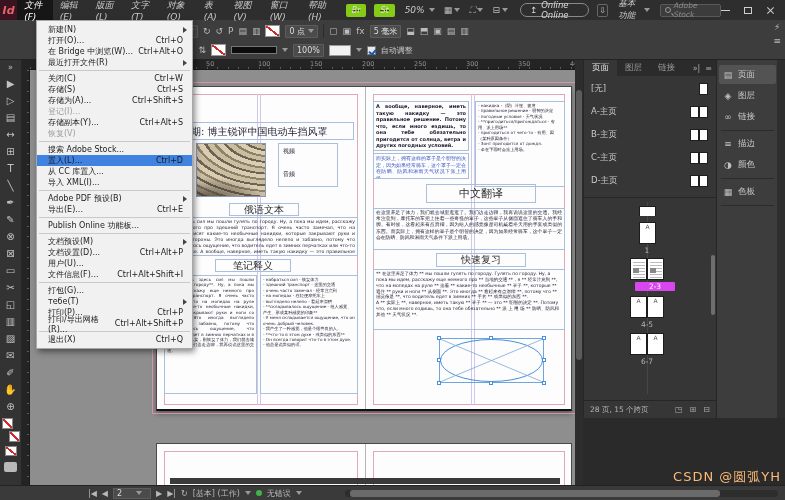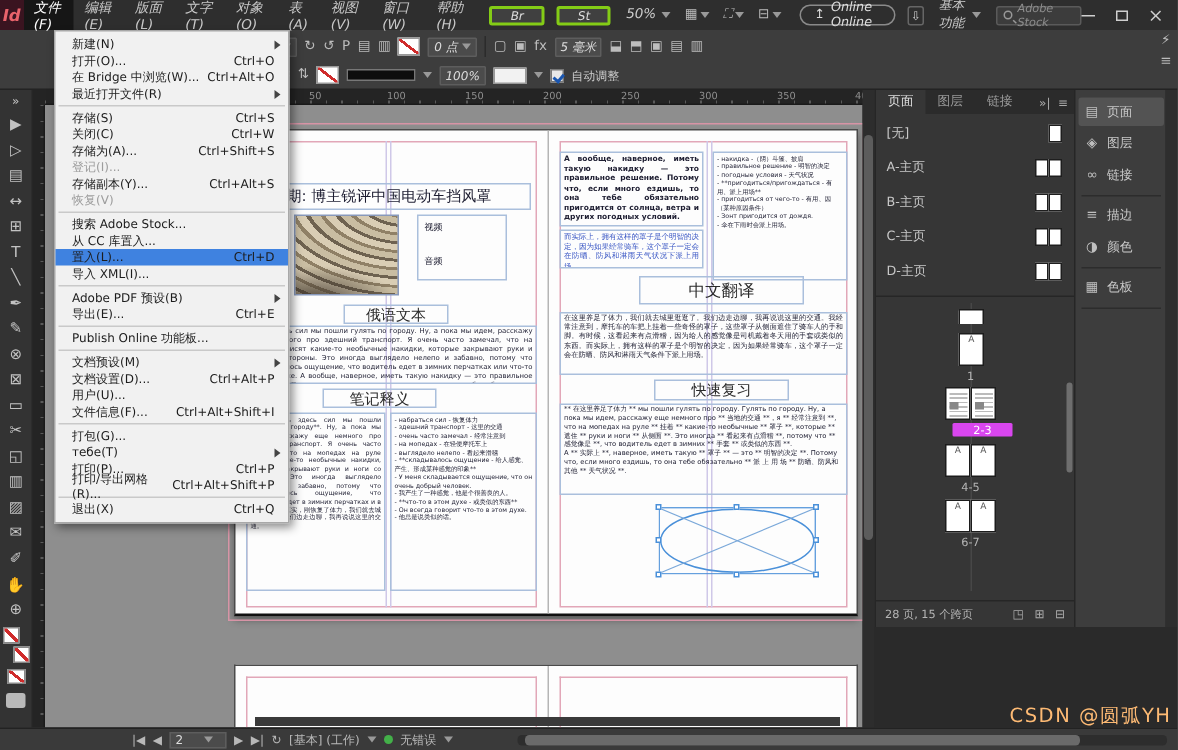--- a/index.html
+++ b/index.html
@@ -7,21 +7,21 @@
     font-family:"DejaVu Sans","Liberation Sans",sans-serif; }
   .app { position:relative; width:785px; height:500px; overflow:hidden; }
 
   
   .menubar { position:absolute; left:0; top:0; width:785px; height:20px; background:#2e2e2e;
     display:flex; align-items:center; z-index:30;font-style:italic; }
   .logo { width:24px; height:20px; background:#3a1420; color:#e8636b; font-weight:bold;
     font-size:11px; display:flex; align-items:center; justify-content:center; }
   .mtop { font-size:9px; color:#c9c9c9; padding:0 7px; height:20px; display:flex; align-items:center; cursor:default; }
   .mtop.active { background:#161616; color:#fff; }
-  .appbox { font-size:8px; color:#ddd; border:2px solid #84cc16; background:#404040; padding:0 12px;
+  .appbox { font-size:8px; color:#ddd; border:6px solid #84cc16; background:#404040; padding:0 0;
     height:13px; display:flex; align-items:center; margin-left:8px; border-radius:2px; }
   .zoomctl { font-size:9px; color:#ccc; margin-left:10px; display:flex; align-items:center; gap:4px; }
   .chev { width:0; height:0; border-left:3px solid transparent; border-right:3px solid transparent;
     border-top:4px solid #999; display:inline-block; }
   .icondd { display:flex; align-items:center; gap:2px; margin-left:9px; color:#bbb; font-size:9px; }
   .pill { margin-left:12px; border:1px solid #8a8a8a; border-radius:9px; height:14px; padding:0 9px;
     display:flex; align-items:center; gap:4px; color:#ddd; font-size:8.5px; }
   .dlicon { margin-left:8px; border:1px solid #666; border-radius:2px; width:15px; height:13px;
     color:#ccc; font-size:8px; display:flex; align-items:center; justify-content:center; }
   .wsctl { margin-left:10px; font-size:8.5px; color:#ccc; display:flex; align-items:center; gap:4px; }
@@ -37,21 +37,21 @@
   .wclose { position:relative; width:9px; height:9px; }
   .wclose::before,.wclose::after { content:""; position:absolute; left:4px; top:0; width:1px; height:9px; background:#cfcfcf; }
   .wclose::before { transform:rotate(45deg);} .wclose::after { transform:rotate(-45deg);}
 
   
   .cpanel { position:absolute; left:0; top:20px; width:785px; height:40px; background:#3d3d3d;
     border-bottom:1px solid #232323; z-index:5; }
   .crow { position:absolute; left:100px; height:18px; display:flex; align-items:center; gap:5px; }
   .crow1 { top:2px; } .crow2 { top:21px; }
   .fld { background:#4b4b4b; border:1px solid #5d5d5d; color:#ddd; font-size:8px; height:13px;
-    padding:0 3px; display:flex; align-items:center; gap:3px; border-radius:1px;font-style:italic; }
+    padding:0 3px; display:flex; align-items:center; gap:3px; border-radius:1px; }
   .cico { color:#bdbdbd; font-size:9px; line-height:1; }
   .proxy { width:12px; height:12px; background:#222; border:1px solid #555; color:#eee; font-size:8px;
     display:flex; align-items:center; justify-content:center; }
   .none-sw { width:15px; height:12px; background:#fff; border:1px solid #999; position:relative; }
   .none-sw::after { content:""; position:absolute; inset:0;
     background:linear-gradient(to top right,transparent 44%,#cf2b2b 44%,#cf2b2b 56%,transparent 56%); }
   .stroke-prev { width:46px; height:8px; background:#0d0d0d; border:1px solid #777; }
   .white-sw { width:22px; height:11px; background:#f2f2f2; border:1px solid #999; }
   .chk { width:9px; height:9px; background:#e8e8e8; border:1px solid #777; position:relative; }
   .chk::after { content:""; position:absolute; left:2px; top:1px; width:3px; height:5px;
@@ -528,51 +528,51 @@
     <div class="mi">
         <span>在 Bridge 中浏览(W)...</span>
         <span class="sc">Ctrl+Alt+O</span>
       </div>
     <div class="mi">
         <span>最近打开文件(R)</span>
         <span class="sub"></span>
       </div>
     <div class="msep"></div>
     <div class="mi">
+        <span>关闭(C)</span>
+        <span class="sc">Ctrl+W</span>
+      </div>
+    <div class="mi">
         <span>存储(S)</span>
         <span class="sc">Ctrl+S</span>
       </div>
     <div class="mi">
-        <span>关闭(C)</span>
-        <span class="sc">Ctrl+W</span>
-      </div>
-    <div class="mi">
         <span>存储为(A)...</span>
         <span class="sc">Ctrl+Shift+S</span>
       </div>
     <div class="mi dis">
         <span>登记(I)...</span>
       </div>
     <div class="mi">
         <span>存储副本(Y)...</span>
         <span class="sc">Ctrl+Alt+S</span>
       </div>
     <div class="mi dis">
         <span>恢复(V)</span>
       </div>
     <div class="msep"></div>
     <div class="mi">
         <span>搜索 Adobe Stock...</span>
-      </div>
-    <div class="mi">
-        <span>从 CC 库置入...</span>
       </div>
     <div class="mi hl">
         <span>置入(L)...</span>
         <span class="sc">Ctrl+D</span>
+      </div>
+    <div class="mi">
+        <span>从 CC 库置入...</span>
       </div>
     <div class="mi">
         <span>导入 XML(I)...</span>
       </div>
     <div class="msep"></div>
     <div class="mi">
         <span>Adobe PDF 预设(B)</span>
         <span class="sub"></span>
       </div>
     <div class="mi">

